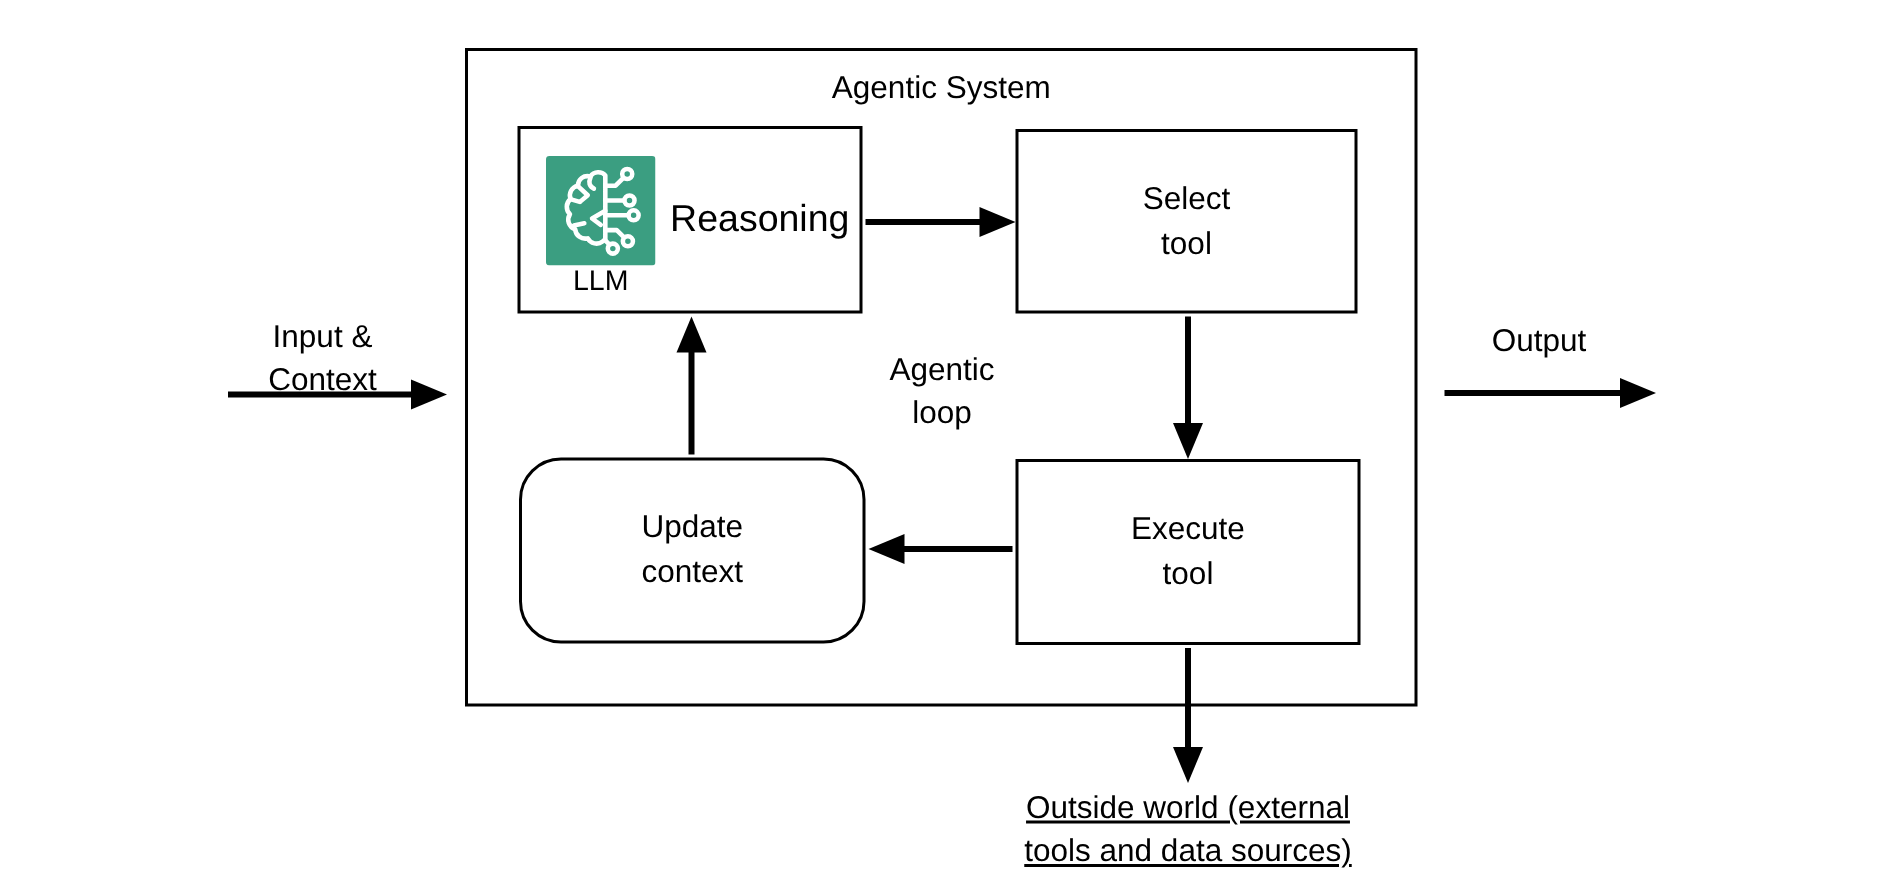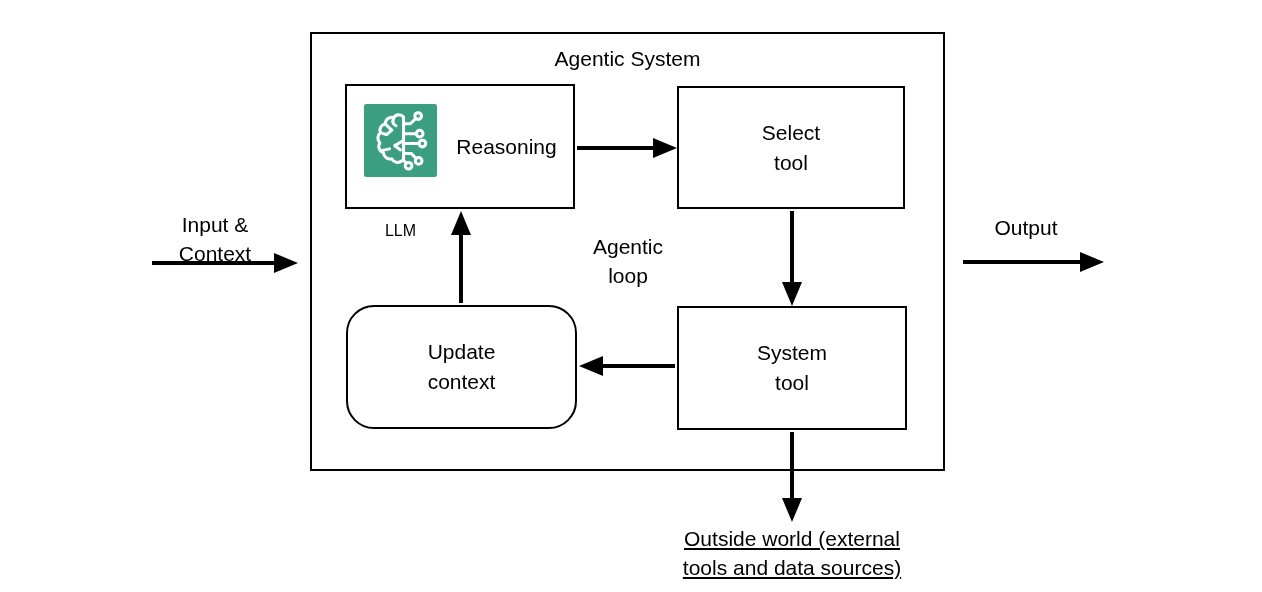--- a/index.html
+++ b/index.html
@@ -22,25 +22,25 @@
     width:100%;height:100%;display:flex;align-items:center;justify-content:center;
     text-align:center;font-size:21px;line-height:30px;white-space:pre-line;
   }
   .node-reasoning{left:345px;top:84px;width:230px;height:125px;}
   .node-select{left:677px;top:86px;width:228px;height:123px;}
   .node-execute{left:677px;top:306px;width:230px;height:124px;}
   .node-update{left:346px;top:305px;width:231px;height:124px;border-radius:28px;}
   .llm-icon{position:absolute;left:17px;top:18px;width:73px;height:73px;display:block;}
   .llm-label{
     position:absolute;left:17px;top:91px;width:73px;text-align:center;
-    font-size:16px;line-height:22px;margin-top:43px;
+    font-size:19px;line-height:22px;
   }
   .reasoning-label{
     position:absolute;left:95px;top:0;right:2px;bottom:0;
-    display:flex;align-items:center;justify-content:center;font-size:21px;
+    display:flex;align-items:center;justify-content:center;font-size:25px;
   }
   .float-label{
     position:absolute;text-align:center;font-size:21px;line-height:29px;white-space:pre-line;
   }
   .label-input{left:145px;top:210px;width:140px;}
   .label-output{left:956px;top:213px;width:140px;}
   .label-loop{left:558px;top:232px;width:140px;}
   .label-outside{left:630px;top:524px;width:324px;text-decoration:underline;}
   .arrow-layer{position:absolute;left:0;top:0;width:1262px;height:592px;pointer-events:none;}
   .arrow-layer line{stroke:#000;stroke-width:4;}
@@ -111,21 +111,21 @@
     <div class="llm-label">LLM</div>
     <div class="reasoning-label">Reasoning</div>
   </div>
 
   <div class="node node-select">
     <div class="node-label">Select
 tool</div>
   </div>
 
   <div class="node node-execute">
-    <div class="node-label">System
+    <div class="node-label">Execute
 tool</div>
   </div>
 
   <div class="node node-update">
     <div class="node-label">Update
 context</div>
   </div>
 
   <div class="float-label label-input">Input &amp;
 Context</div>

